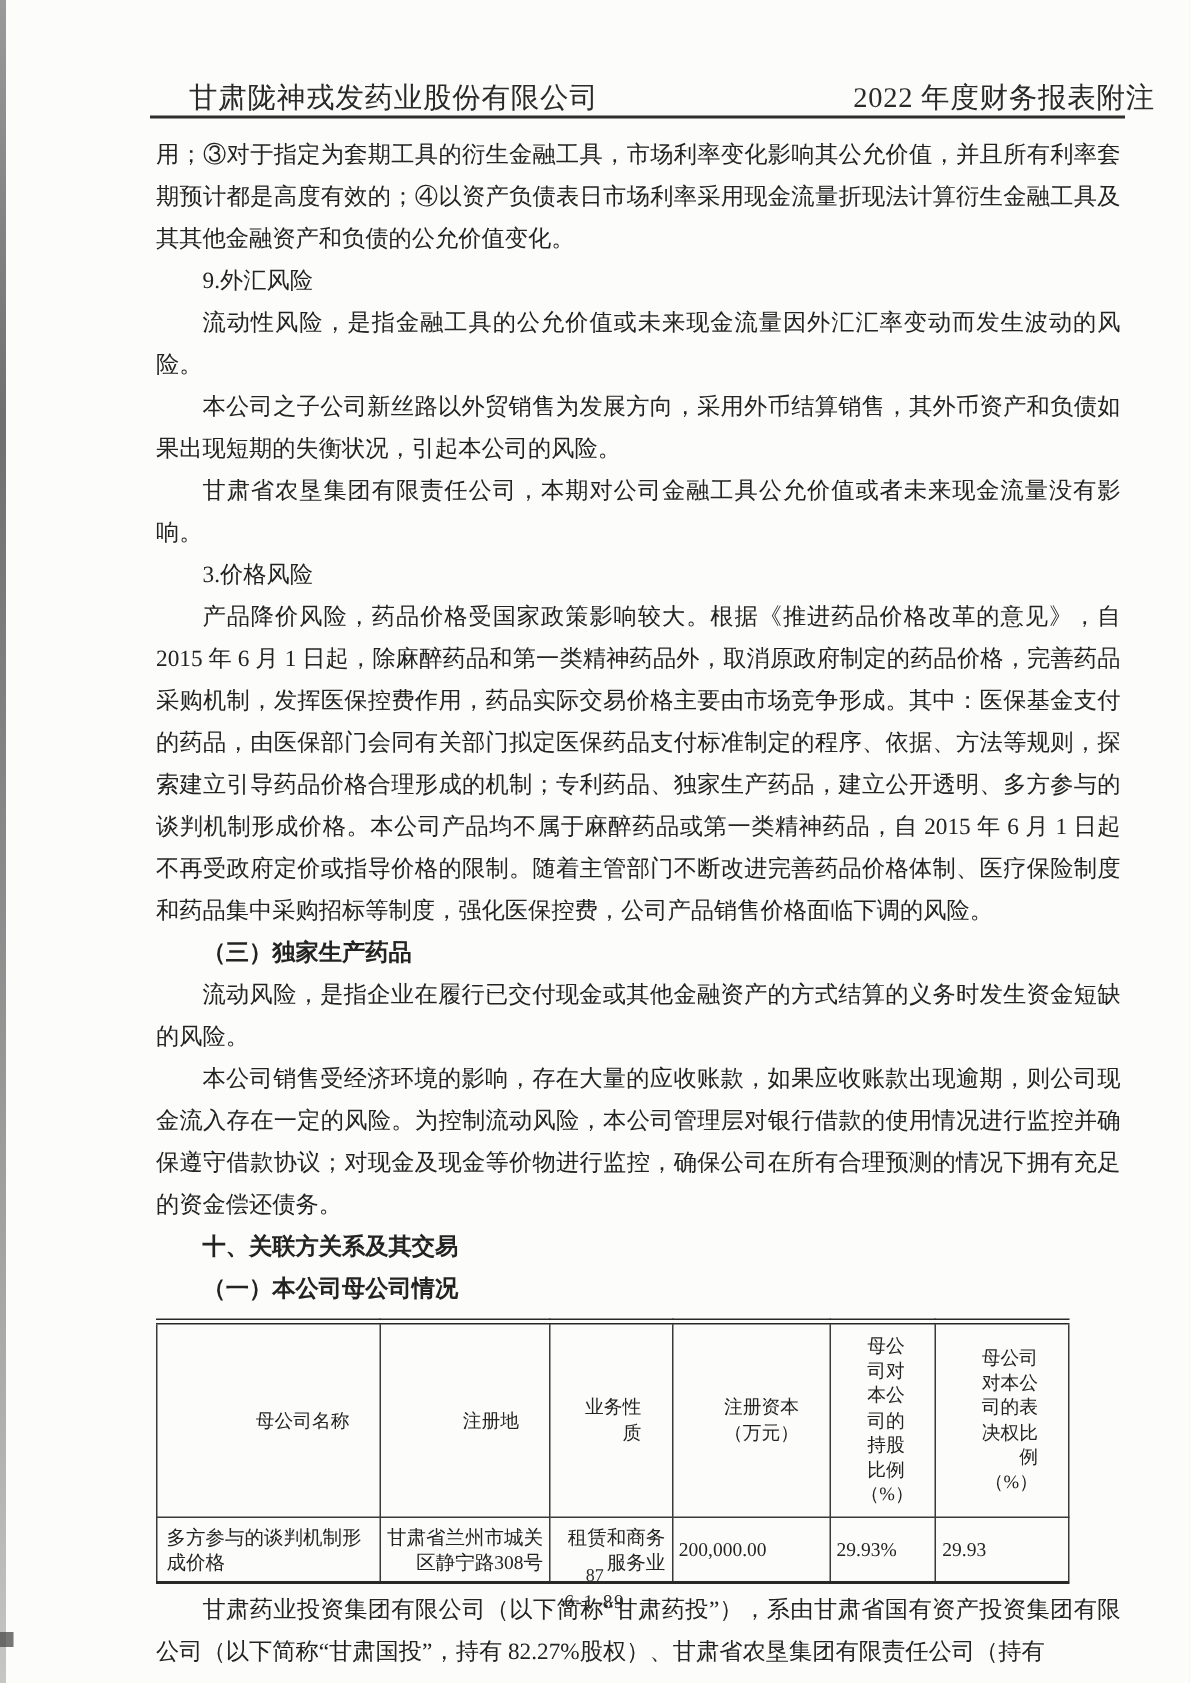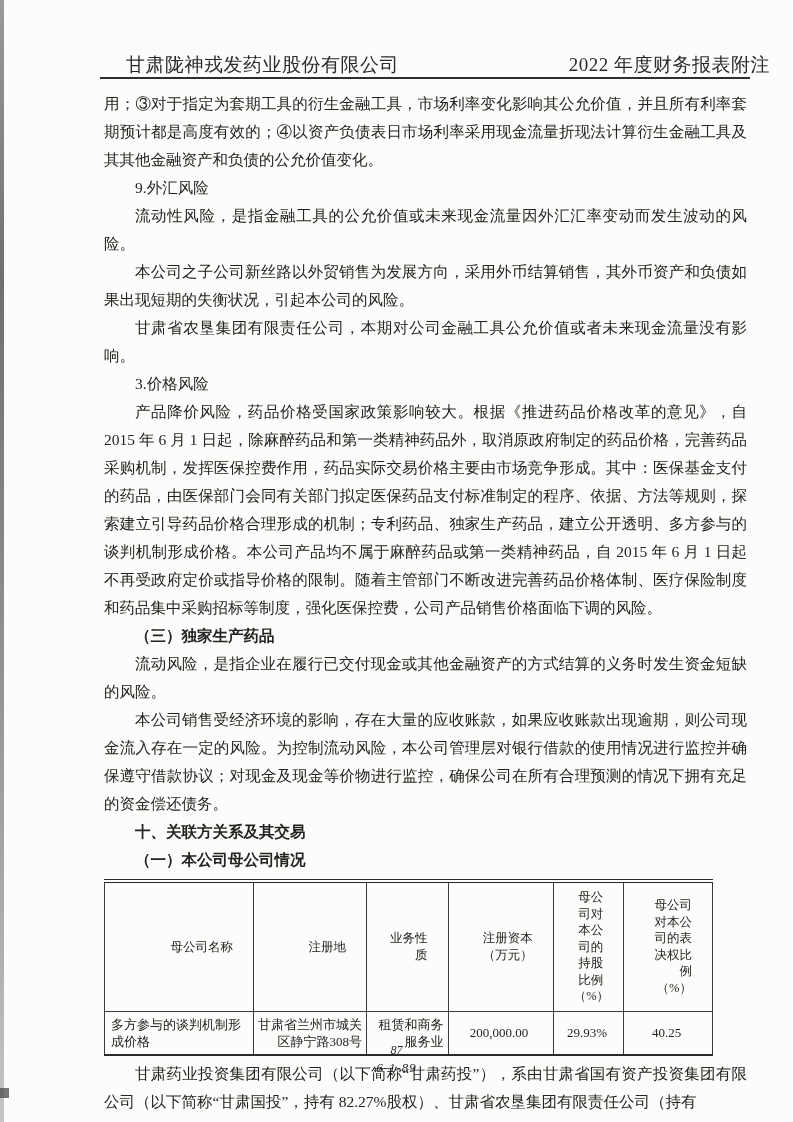--- a/index.html
+++ b/index.html
@@ -57,26 +57,26 @@
   }
   .company-table th {
     font-size:12.5px; line-height:16.5px;
     text-align:right; padding:6px 20px;
   }
   .company-table td {
     font-size:13px; line-height:17px; padding:4px 4px;
   }
   .company-table td.al { text-align:left; padding-left:6px; }
   .company-table td.ac { text-align:right; }
-  .company-table td.ar { text-align:center; padding-right:7px; }
+  .company-table td.ar { text-align:left; padding-right:7px; }
   .col0 { width:24.5%; } .col1 { width:18.6%; } .col2 { width:13.4%; }
   .col3 { width:17.3%; } .col4 { width:11.6%; } .col5 { width:14.6%; }
   .footer {
     position:absolute; top:1043px; left:0; width:793px;
-    text-align:center; color:#2a2a2a;font-style:italic;
+    text-align:center; color:#2a2a2a;
   }
   .footer .pageno { font-size:12px; line-height:14px; }
   .footer .pagecode { font-size:13px; line-height:22px; letter-spacing:1px; }
 </style>
 </head>
 <body>
 
 <div class="page">
   <div class="scan-edge"></div>
   <div class="scan-notch"></div>
@@ -121,21 +121,21 @@
             <th>母公司对本公司的表决权比例（%）</th>
           </tr>
         </thead>
         <tbody>
           <tr>
             <td class="al">多方参与的谈判机制形成价格</td>
             <td class="ac">甘肃省兰州市城关区静宁路308号</td>
             <td class="ac">租赁和商务服务业</td>
             <td class="ar">200,000.00</td>
             <td class="ar">29.93%</td>
-            <td class="ar">40.25</td>
+            <td class="ar">29.93</td>
           </tr>
         </tbody>
       </table>
     </div>
 
     <p>甘肃药业投资集团有限公司（以下简称“甘肃药投”），系由甘肃省国有资产投资集团有限公司（以下简称“甘肃国投”，持有 82.27%股权）、甘肃省农垦集团有限责任公司（持有</p>
   </div>
 
   <div class="footer">
     <div class="pageno">87</div>

